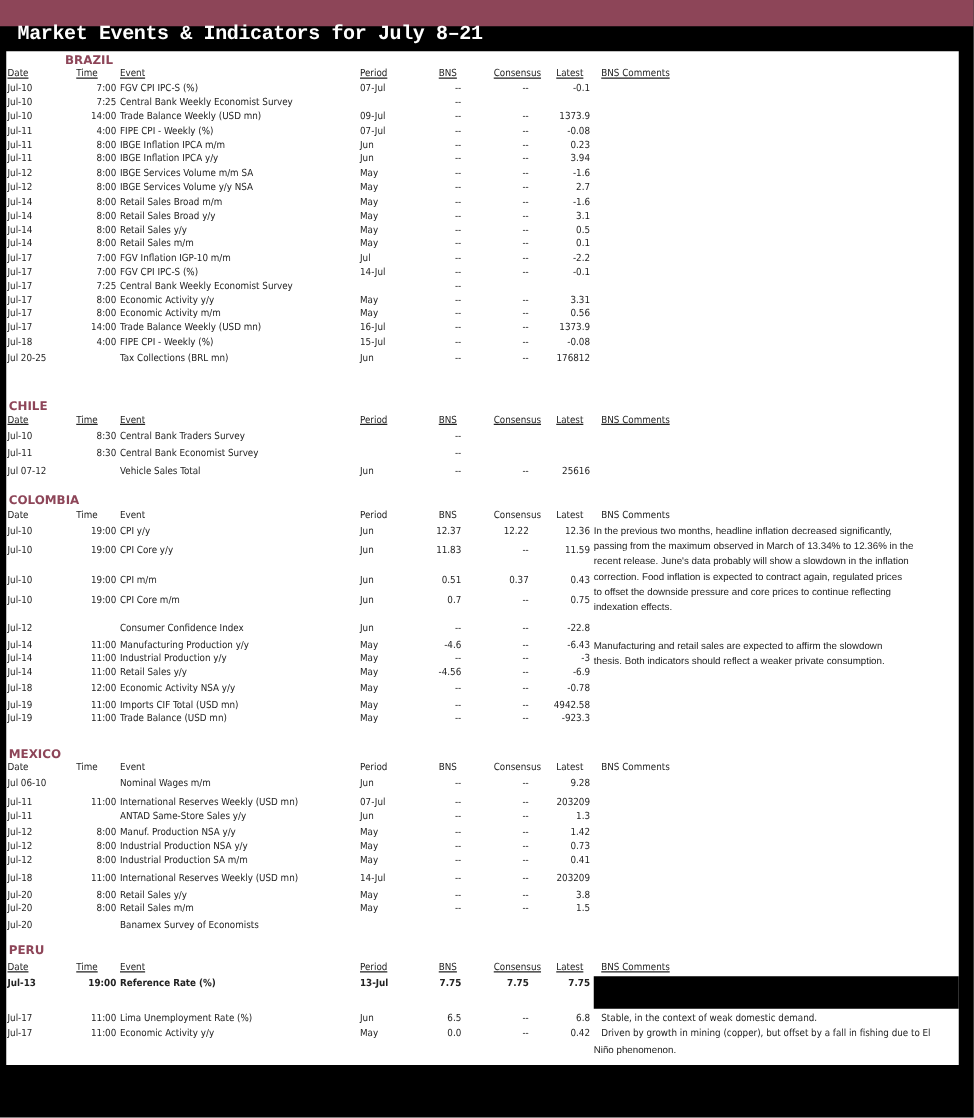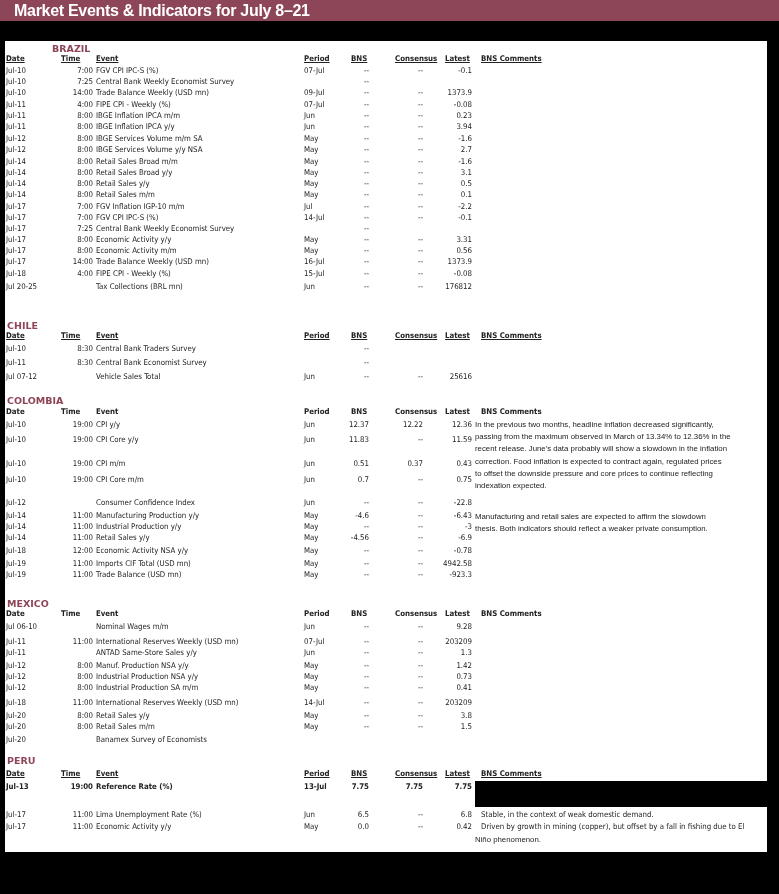--- a/index.html
+++ b/index.html
@@ -1,32 +1,32 @@
 <!DOCTYPE html>
 <html><head>
 <meta charset="utf-8">
 <style>
   html, body { margin:0; padding:0; }
   body { width:779px; height:894px; background:#000; position:relative; overflow:hidden;
          font-family:"Liberation Sans", sans-serif; }
   .title-bar { position:absolute; left:0; top:0; width:779px; height:21px; background:#8d4558; }
-  .title-bar span { position:absolute; left:14px; top:2px; color:#fff; font-size:16px; font-weight:bold;
-         font-family:Liberation Sans, sans-serif; letter-spacing:-0.3px; }
+  .title-bar span { position:absolute; left:14px; top:18px; color:#fff; font-size:16px; font-weight:bold;
+         font-family:Liberation Mono, monospace; letter-spacing:-0.3px; }
   .sheet { position:absolute; left:5px; top:41px; width:762px; height:811px; background:#fff; }
   .country { position:absolute; left:2px; font-size:9.5px; font-weight:bold; color:#8d4558;
              font-family:"DejaVu Sans", sans-serif; }
   .row { position:absolute; left:0; width:762px; height:11px; font-size:7.8px; color:#222;
          font-family:"DejaVu Sans Condensed","DejaVu Sans", sans-serif; white-space:nowrap; }
   .row span { position:absolute; top:0; }
-  .hdr span { font-weight:bold; }
+  .hdr span { font-weight:normal; }
   .hdr.u span { text-decoration:underline; }
   .c-date { left:1px; }
   .c-time { left:54px; width:34px; text-align:right; }
   .c-event { left:91px; }
-  .c-period { left:283px;margin-left:16px; }
+  .c-period { left:283px; }
   .c-bns { left:330px; width:34px; text-align:right; }
   .c-cons { left:370px; width:48px; text-align:right; }
   .c-latest { left:425px; width:42px; text-align:right; }
   .c-comm { left:458px;margin-left:18px; }
   .hdr .c-cons { left:374px; width:auto; text-align:left;margin-left:16px; }
   .hdr .c-latest { left:440px; width:auto; text-align:left; }
   .hdr .c-bns { left:346px; width:auto; text-align:left; }
   .hdr .c-time { left:56px; width:auto; text-align:left; }
   .bold span { font-weight:bold; }
   .comment { position:absolute; left:470px; font-size:7.8px; color:#222; line-height:12.2px;
@@ -379,21 +379,21 @@
       <span class="c-bns">--</span>
       <span class="c-cons">--</span>
       <span class="c-latest">-923.3</span>
     </div>
     <div class="comment" style="top: 378px;">
       <div>In the previous two months, headline inflation decreased significantly,</div>
       <div>passing from the maximum observed in March of 13.34% to 12.36% in the</div>
       <div>recent release. June's data probably will show a slowdown in the inflation</div>
       <div>correction. Food inflation is expected to contract again, regulated prices</div>
       <div>to offset the downside pressure and core prices to continue reflecting</div>
-      <div>indexation expected.</div>
+      <div>indexation effects.</div>
     </div>
     <div class="comment" style="top: 470px; line-height: 11.5px;">
       <div>Manufacturing and retail sales are expected to affirm the slowdown</div>
       <div>thesis. Both indicators should reflect a weaker private consumption.</div>
     </div>
     <div class="country" style="top: 557px;">MEXICO</div>
     <div class="row hdr" style="top: 568px;">
       <span class="c-date">Date</span>
       <span class="c-time">Time</span>
       <span class="c-event">Event</span>

